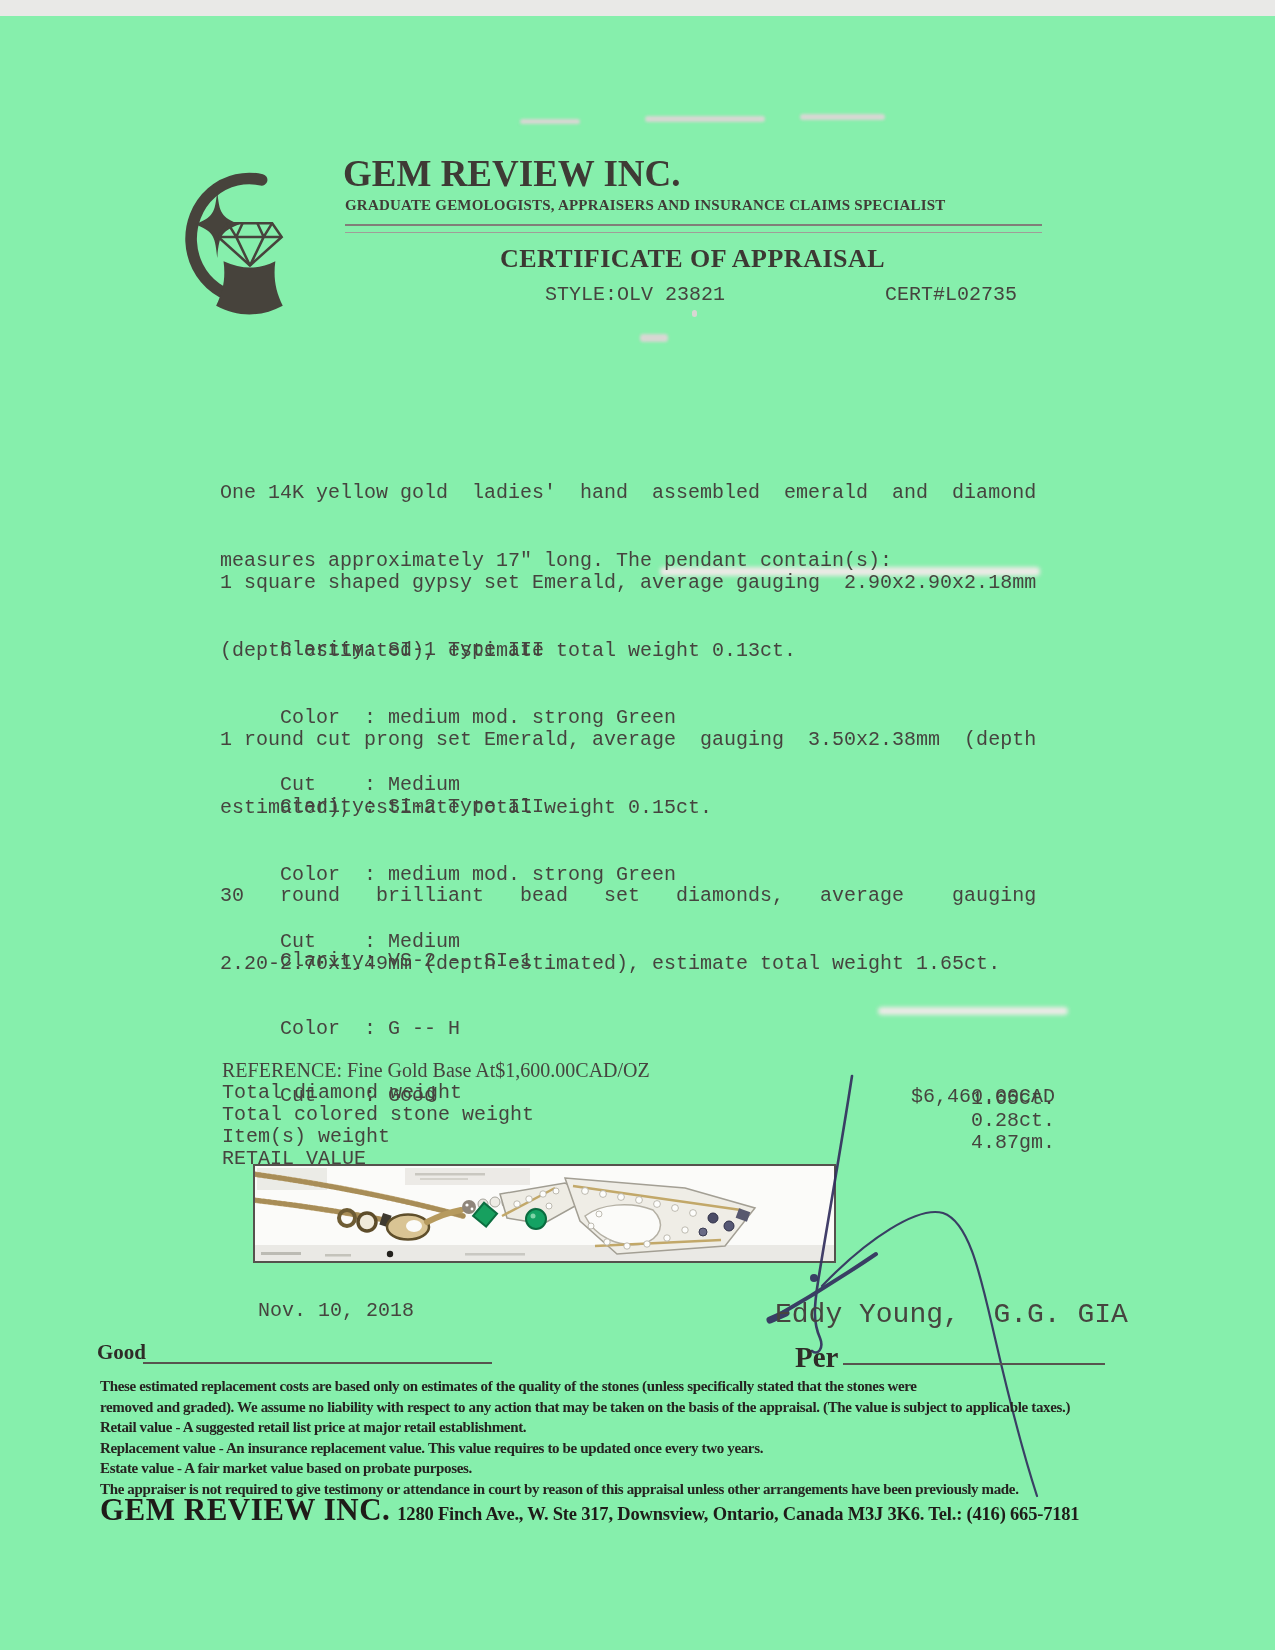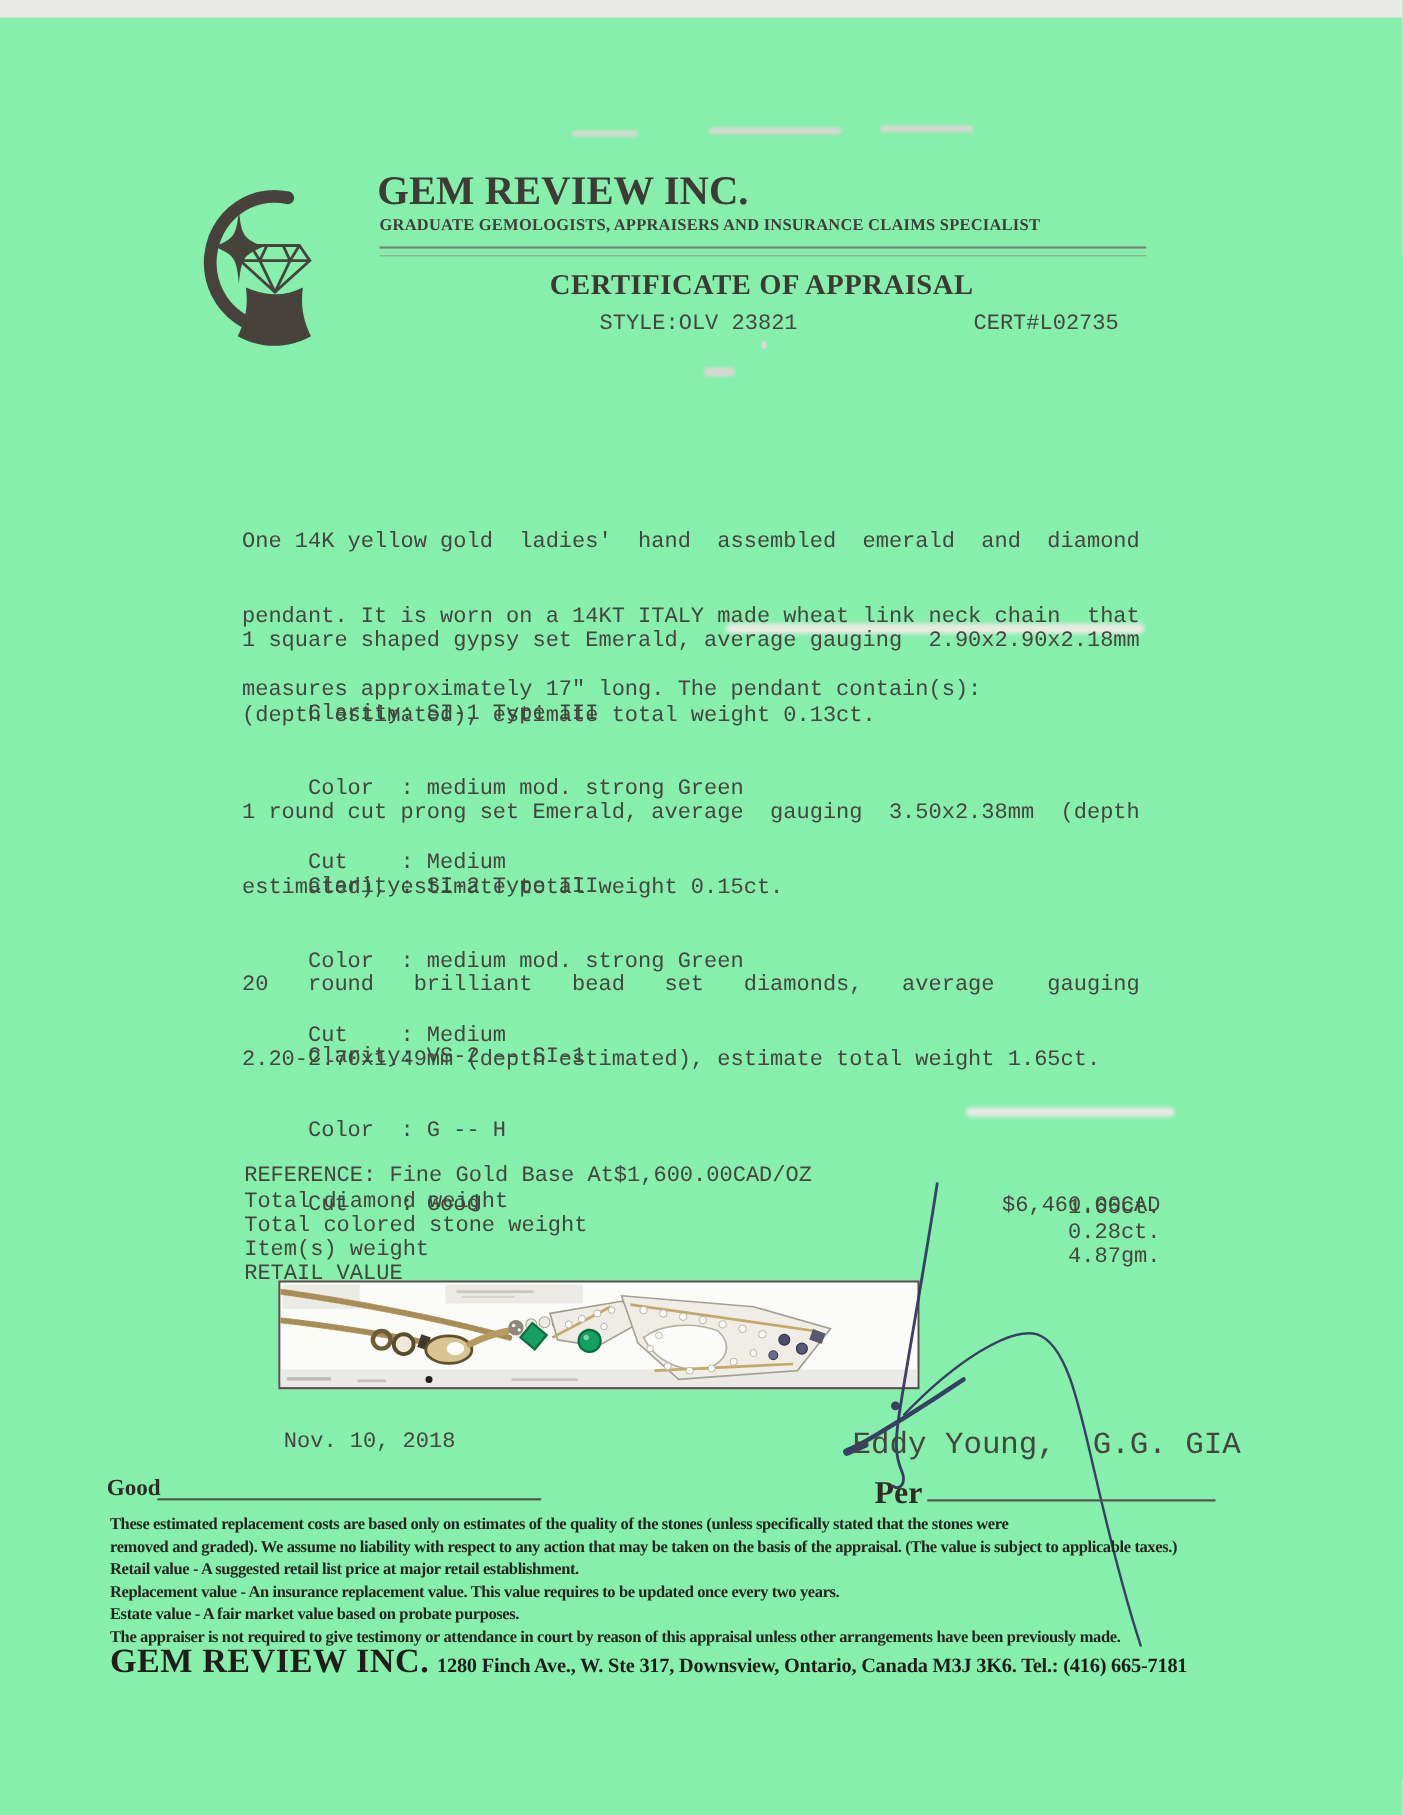--- a/index.html
+++ b/index.html
@@ -31,21 +31,21 @@
   .cert-no{position:absolute;left:885px;top:267px;font-size:20px;}
   
   .block{position:absolute;font-size:20px;line-height:22.5px;}
   .b-intro{left:220px;top:421px;}
   .b-item1{left:220px;top:511px;}
   .b-spec1{left:280px;top:578px;}
   .b-item2{left:220px;top:668px;}
   .b-spec2{left:280px;top:735px;}
   .b-item3{left:220px;top:824px;}
   .b-spec3{left:280px;top:889px;}
-  .b-ref{left:222px;top:1043px;}
+  .b-ref{left:222px;top:1043px;font-family:Liberation Serif, serif;}
   .val-label{position:absolute;left:222px;font-size:20px;line-height:22px;}
   .val-value{position:absolute;left:855px;width:200px;text-align:right;font-size:20px;}
   
   .photo{
     position:absolute;left:253px;top:1148px;width:579px;height:95px;
     background:#fbfbf9;border:2px solid #55524d;
   }
   .photo svg{display:block;width:100%;height:100%;}
   
   .sig{position:absolute;left:0;top:0;width:1275px;height:1650px;pointer-events:none;}
@@ -95,21 +95,20 @@
 
   <div class="company-name">GEM REVIEW INC.</div>
   <div class="tagline">GRADUATE GEMOLOGISTS, APPRAISERS AND INSURANCE CLAIMS SPECIALIST</div>
   <div class="double-rule"></div>
   <div class="cert-title">CERTIFICATE OF APPRAISAL</div>
   <div class="style-no mono">STYLE:OLV 23821</div>
   <div class="cert-no mono">CERT#L02735</div>
 
   <div class="block mono b-intro">
     <div>One 14K yellow gold  ladies'  hand  assembled  emerald  and  diamond</div>
-    <div>pendant. It is worn on a 14KT ITALY made wheat link neck chain  that</div>
     <div>measures approximately 17" long. The pendant contain(s):</div>
   </div>
 
   <div class="block mono b-item1">
     <div>1 square shaped gypsy set Emerald, average gauging  2.90x2.90x2.18mm</div>
     <div>(depth estimated), estimate total weight 0.13ct.</div>
   </div>
   <div class="block mono b-spec1">
     <div>Clarity: SI-1 Type III</div>
     <div>Color  : medium mod. strong Green</div>
@@ -120,21 +119,21 @@
     <div>1 round cut prong set Emerald, average  gauging  3.50x2.38mm  (depth</div>
     <div>estimated), estimate total weight 0.15ct.</div>
   </div>
   <div class="block mono b-spec2">
     <div>Clarity: SI-2 Type III</div>
     <div>Color  : medium mod. strong Green</div>
     <div>Cut    : Medium</div>
   </div>
 
   <div class="block mono b-item3">
-    <div>20   round   brilliant   bead   set   diamonds,   average    gauging</div>
+    <div>30   round   brilliant   bead   set   diamonds,   average    gauging</div>
     <div>2.20-2.70x1.49mm (depth estimated), estimate total weight 1.65ct.</div>
   </div>
   <div class="block mono b-spec3">
     <div>Clarity: VS-2 -- SI-1</div>
     <div>Color  : G -- H</div>
     <div>Cut    : Good</div>
   </div>
 
   <div class="block mono b-ref">REFERENCE: Fine Gold Base At$1,600.00CAD/OZ</div>
 

